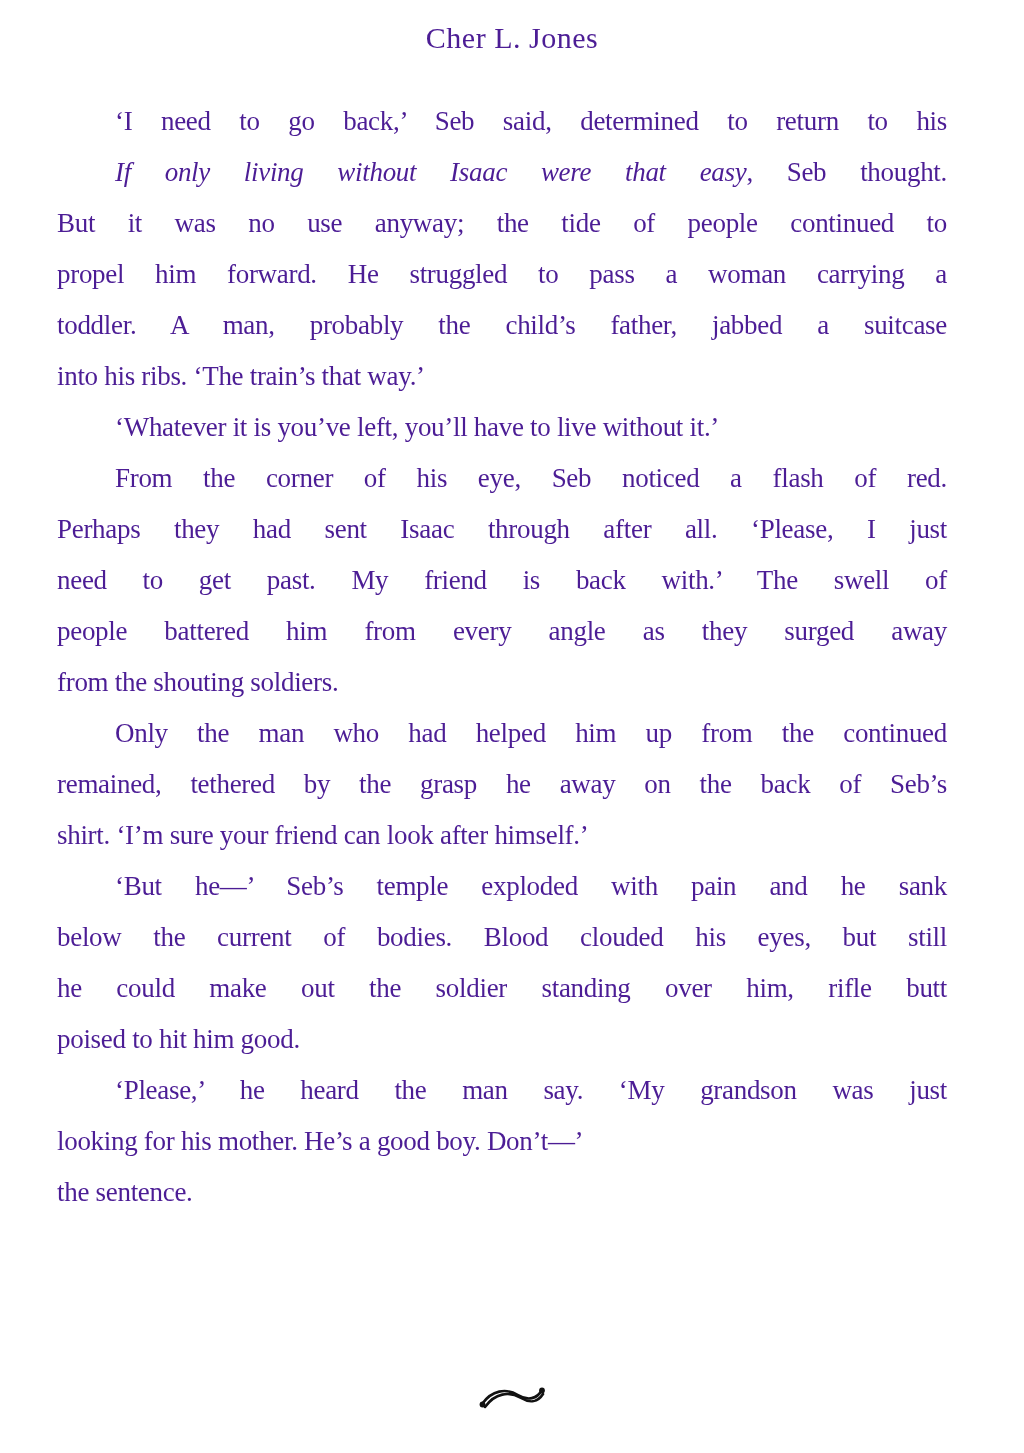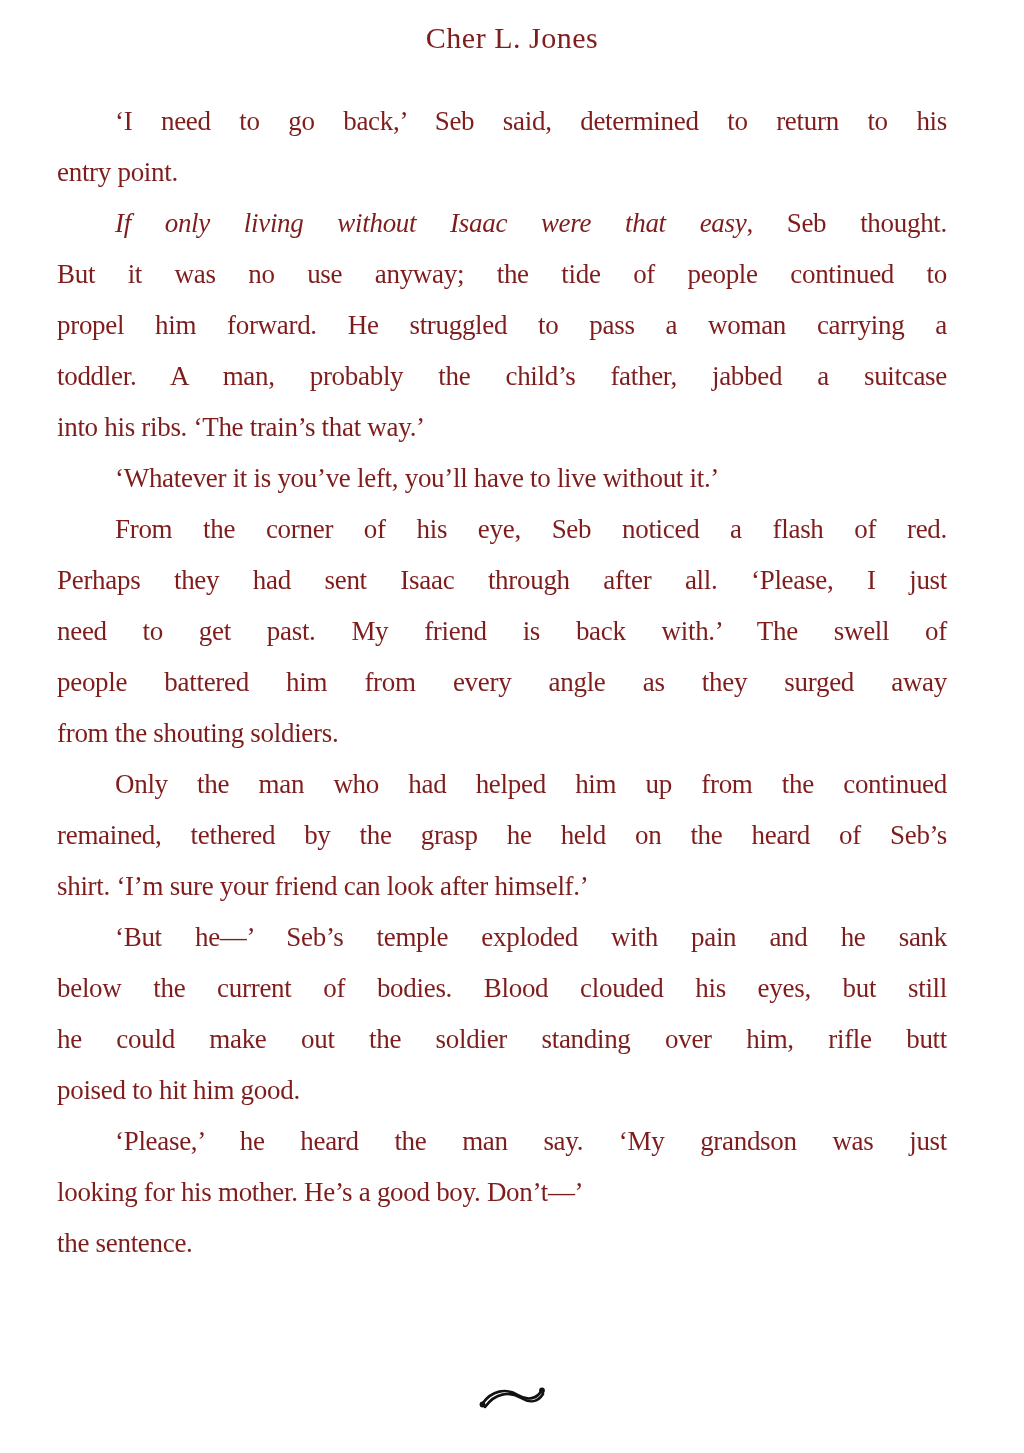--- a/index.html
+++ b/index.html
@@ -2,21 +2,21 @@
 <html><head>
 <meta charset="utf-8">
 <style>
   html, body { margin: 0; padding: 0; background: #ffffff; }
   .page {
     position: relative;
     width: 1024px;
     height: 1453px;
     margin: 0 auto;
     background: #ffffff;
-    color: #7f1d1d;
+    color: #4c1d95;
     font-family: "Liberation Serif", serif;
     overflow: hidden;
   }
   .page-header {
     padding-top: 21px;
     text-align: center;
     font-size: 30px;
     letter-spacing: 0.5px;
     line-height: 34px;
   }
@@ -49,21 +49,20 @@
 <body>
 
 <main class="page">
 
   <header class="page-header">Cher L. Jones</header>
 
   <section class="body-text">
 
     <div class="para">
       <div class="line first">‘I need to go back,’ Seb said, determined to return to his</div>
-      <div class="line last">entry point.</div>
     </div>
 
     <div class="para">
       <div class="line first">
         <em>If only living without Isaac were that easy</em><span>, Seb thought.</span>
       </div>
       <div class="line">But it was no use anyway; the tide of people continued to</div>
       <div class="line">propel him forward. He struggled to pass a woman carrying a</div>
       <div class="line">toddler. A man, probably the child’s father, jabbed a suitcase</div>
       <div class="line last">into his ribs. ‘The train’s that way.’</div>
@@ -76,21 +75,21 @@
     <div class="para">
       <div class="line first">From the corner of his eye, Seb noticed a flash of red.</div>
       <div class="line">Perhaps they had sent Isaac through after all. ‘Please, I just</div>
       <div class="line">need to get past. My friend is back with.’ The swell of</div>
       <div class="line">people battered him from every angle as they surged away</div>
       <div class="line last">from the shouting soldiers.</div>
     </div>
 
     <div class="para">
       <div class="line first">Only the man who had helped him up from the continued</div>
-      <div class="line">remained, tethered by the grasp he held on the heard of Seb’s</div>
+      <div class="line">remained, tethered by the grasp he away on the back of Seb’s</div>
       <div class="line last">shirt. ‘I’m sure your friend can look after himself.’</div>
     </div>
 
     <div class="para">
       <div class="line first">‘But he—’ Seb’s temple exploded with pain and he sank</div>
       <div class="line">below the current of bodies. Blood clouded his eyes, but still</div>
       <div class="line">he could make out the soldier standing over him, rifle butt</div>
       <div class="line last">poised to hit him good.</div>
     </div>
 

